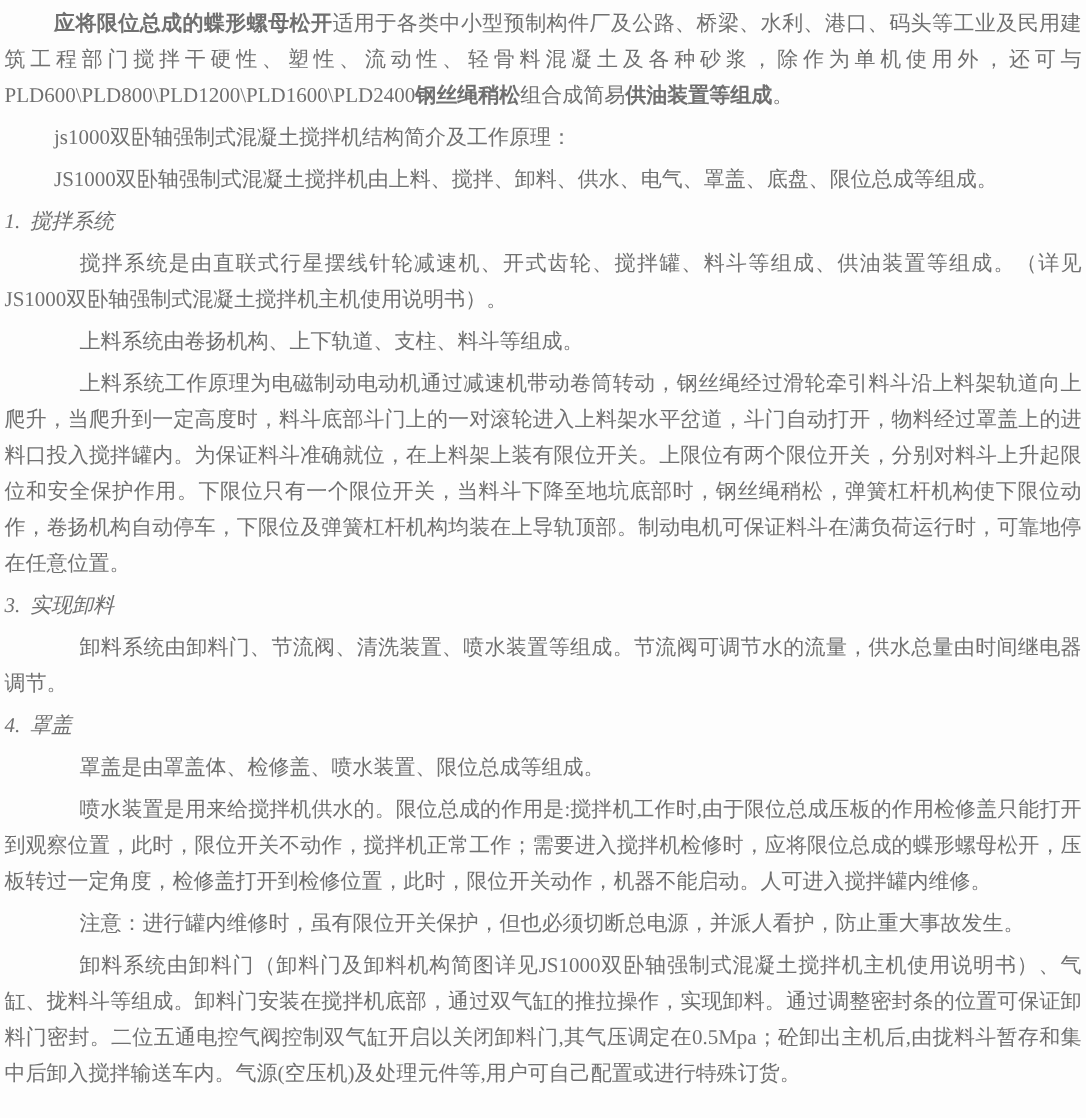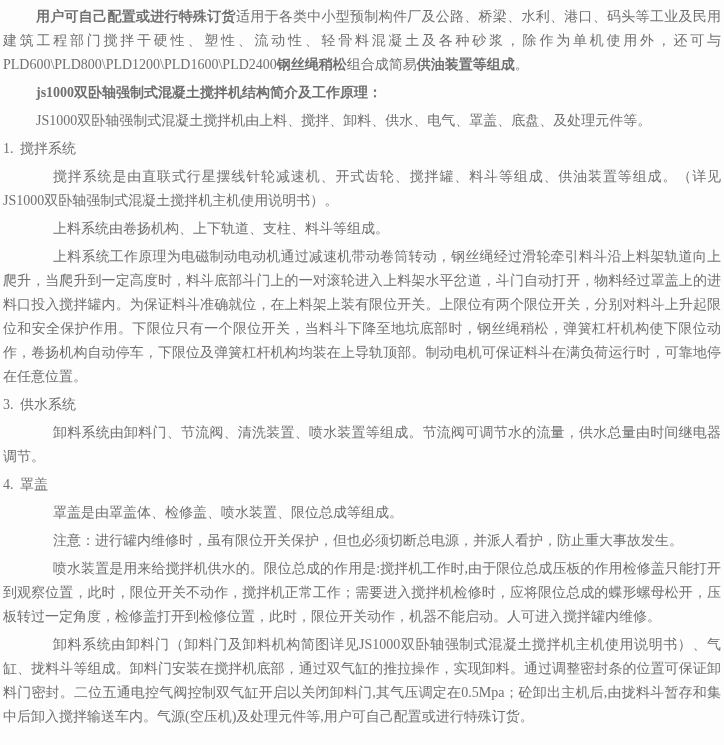--- a/index.html
+++ b/index.html
@@ -20,65 +20,66 @@
     overflow: hidden;
   }
   .doc p {
     margin: 0 0 4px 0;
     padding: 0;
     text-align: justify;
     text-justify: inter-ideograph;
   }
   .indent2 { text-indent: 33px; }
   .heading {
-    font-weight: bold;
+    font-weight: normal;
     text-indent: 33px;
   }
   .item {
     padding-left: 33px;
     text-indent: 0;
+    font-style: italic;
   }
   .item .num {
     display: inline-block;
     min-width: 17px;
     font-family: "Liberation Serif", "DejaVu Serif", serif;
   }
   .body-p { text-indent: 50px; }
   b { font-weight: bold; }
 </style>
 </head>
 <body>
 
 <div class="doc">
 
-  <p class="indent2"><b>用户可自己配置或进行特殊订货</b><span>适用于各类中小型预制构件厂及公路、桥梁、水利、港口、码头等工业及民用建筑工程部门搅拌干硬性、塑性、流动性、轻骨料混凝土及各种砂浆，除作为单机使用外，还可与PLD600\PLD800\PLD1200\PLD1600\PLD2400</span><b>钢丝绳稍松</b><span>组合成简易</span><b>供油装置等组成</b><span>。</span></p>
+  <p class="indent2"><b>应将限位总成的蝶形螺母松开</b><span>适用于各类中小型预制构件厂及公路、桥梁、水利、港口、码头等工业及民用建筑工程部门搅拌干硬性、塑性、流动性、轻骨料混凝土及各种砂浆，除作为单机使用外，还可与PLD600\PLD800\PLD1200\PLD1600\PLD2400</span><b>钢丝绳稍松</b><span>组合成简易</span><b>供油装置等组成</b><span>。</span></p>
 
   <p class="heading">js1000双卧轴强制式混凝土搅拌机结构简介及工作原理：</p>
 
-  <p class="indent2">JS1000双卧轴强制式混凝土搅拌机由上料、搅拌、卸料、供水、电气、罩盖、底盘、及处理元件等。</p>
+  <p class="indent2">JS1000双卧轴强制式混凝土搅拌机由上料、搅拌、卸料、供水、电气、罩盖、底盘、限位总成等组成。</p>
 
   <div class="section">
     <p class="item"><span class="num">1.</span><span>搅拌系统</span></p>
     <p class="body-p">搅拌系统是由直联式行星摆线针轮减速机、开式齿轮、搅拌罐、料斗等组成、供油装置等组成。（详见JS1000双卧轴强制式混凝土搅拌机主机使用说明书）。</p>
   </div>
 
   <div class="section">
     <p class="body-p">上料系统由卷扬机构、上下轨道、支柱、料斗等组成。</p>
     <p class="body-p">上料系统工作原理为电磁制动电动机通过减速机带动卷筒转动，钢丝绳经过滑轮牵引料斗沿上料架轨道向上爬升，当爬升到一定高度时，料斗底部斗门上的一对滚轮进入上料架水平岔道，斗门自动打开，物料经过罩盖上的进料口投入搅拌罐内。为保证料斗准确就位，在上料架上装有限位开关。上限位有两个限位开关，分别对料斗上升起限位和安全保护作用。下限位只有一个限位开关，当料斗下降至地坑底部时，钢丝绳稍松，弹簧杠杆机构使下限位动作，卷扬机构自动停车，下限位及弹簧杠杆机构均装在上导轨顶部。制动电机可保证料斗在满负荷运行时，可靠地停在任意位置。</p>
   </div>
 
   <div class="section">
-    <p class="item"><span class="num">3.</span><span>供水系统</span></p>
+    <p class="item"><span class="num">3.</span><span>实现卸料</span></p>
     <p class="body-p">卸料系统由卸料门、节流阀、清洗装置、喷水装置等组成。节流阀可调节水的流量，供水总量由时间继电器调节。</p>
   </div>
 
   <div class="section">
     <p class="item"><span class="num">4.</span><span>罩盖</span></p>
     <p class="body-p">罩盖是由罩盖体、检修盖、喷水装置、限位总成等组成。</p>
+    <p class="body-p">喷水装置是用来给搅拌机供水的。限位总成的作用是:搅拌机工作时,由于限位总成压板的作用检修盖只能打开到观察位置，此时，限位开关不动作，搅拌机正常工作；需要进入搅拌机检修时，应将限位总成的蝶形螺母松开，压板转过一定角度，检修盖打开到检修位置，此时，限位开关动作，机器不能启动。人可进入搅拌罐内维修。</p>
     <p class="body-p">注意：进行罐内维修时，虽有限位开关保护，但也必须切断总电源，并派人看护，防止重大事故发生。</p>
-    <p class="body-p">喷水装置是用来给搅拌机供水的。限位总成的作用是:搅拌机工作时,由于限位总成压板的作用检修盖只能打开到观察位置，此时，限位开关不动作，搅拌机正常工作；需要进入搅拌机检修时，应将限位总成的蝶形螺母松开，压板转过一定角度，检修盖打开到检修位置，此时，限位开关动作，机器不能启动。人可进入搅拌罐内维修。</p>
   </div>
 
   <div class="section">
     <p class="body-p">卸料系统由卸料门（卸料门及卸料机构简图详见JS1000双卧轴强制式混凝土搅拌机主机使用说明书）、气缸、拢料斗等组成。卸料门安装在搅拌机底部，通过双气缸的推拉操作，实现卸料。通过调整密封条的位置可保证卸料门密封。二位五通电控气阀控制双气缸开启以关闭卸料门,其气压调定在0.5Mpa；砼卸出主机后,由拢料斗暂存和集中后卸入搅拌输送车内。气源(空压机)及处理元件等,用户可自己配置或进行特殊订货。</p>
   </div>
 
 </div>
 
 </body></html>

